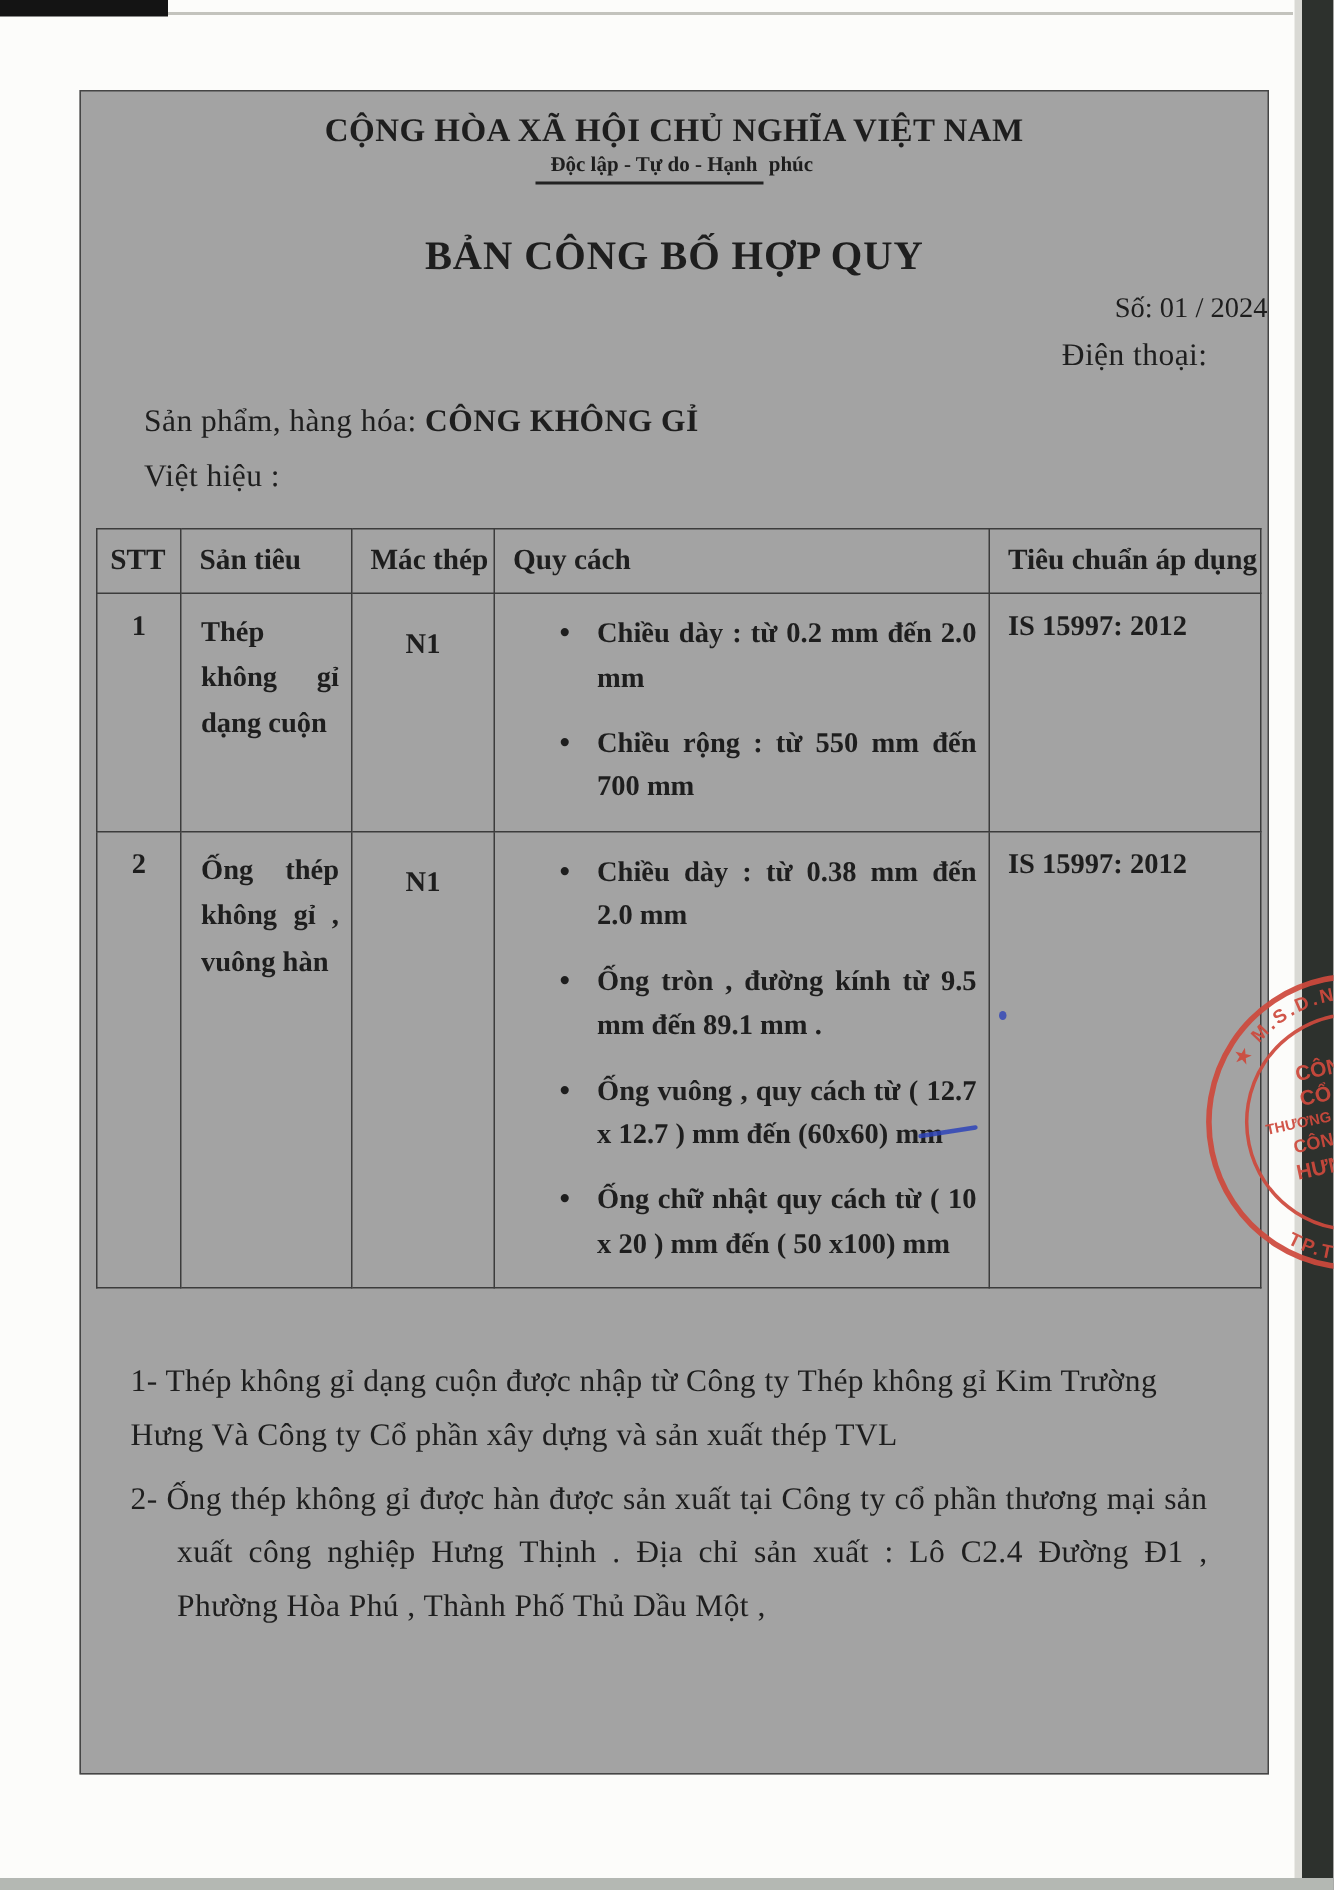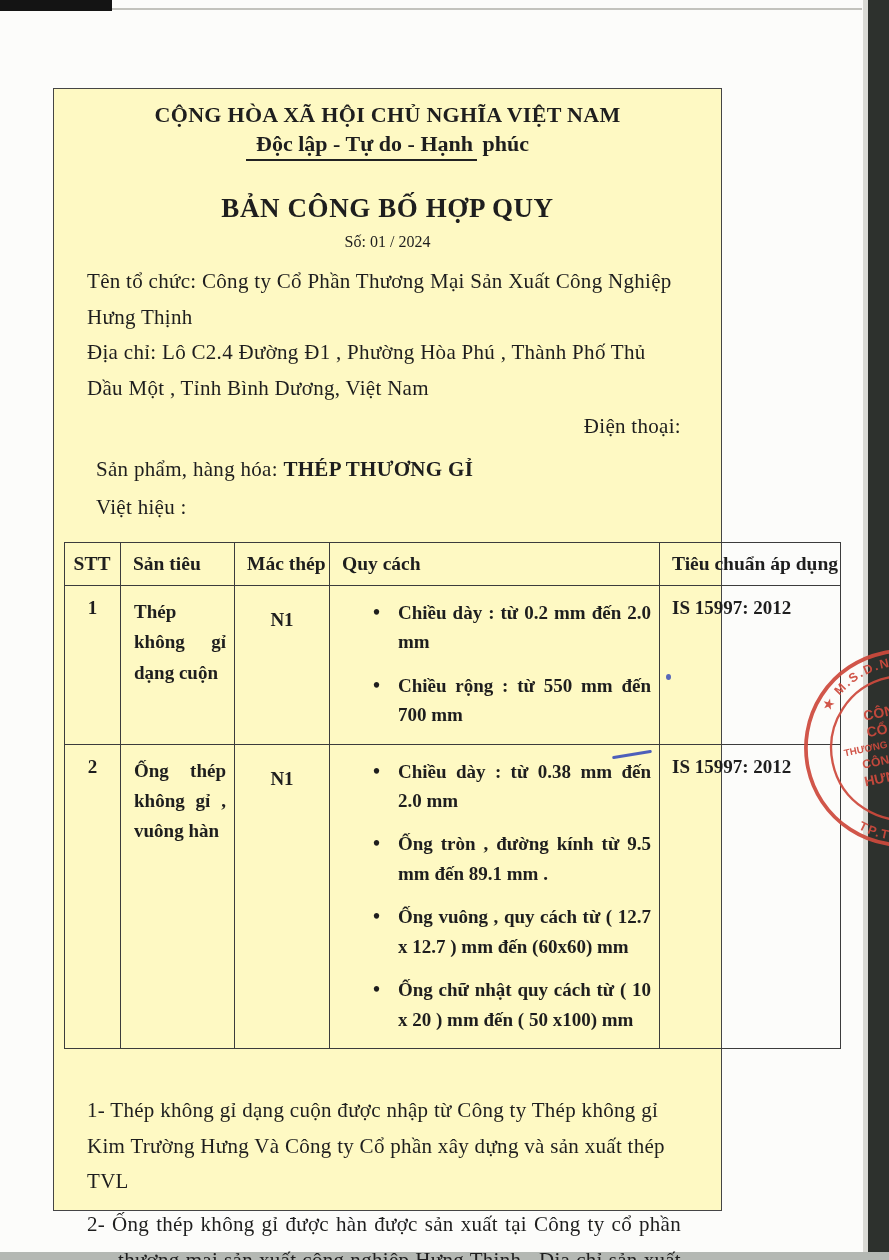--- a/index.html
+++ b/index.html
@@ -14,33 +14,32 @@
   
   .edge-top-left{position:absolute;left:0;top:0;width:112px;height:11px;background:#141414;}
   .edge-top-line{position:absolute;left:112px;top:8px;width:750px;height:2px;background:#c3c3bd;}
   .edge-right{position:absolute;right:0;top:0;width:21px;height:1260px;background:#2d312d;}
   .edge-right-soft{position:absolute;right:21px;top:0;width:5px;height:1260px;background:#d9d9d4;}
   .edge-bottom{position:absolute;left:0;bottom:0;width:889px;height:8px;background:#b4b8b3;}
 
   
   .frame{
     position:absolute;left:53px;top:60px;
-    width:669px;height:1123px;
+    width:793px;height:1123px;
     border:1.6px solid #454545;
     box-sizing:border-box;
-    background:#fef9c3;
-    margin-top:28px;
+    background:#a3a3a3;
   }
   .frame-inner{padding-top:13px;}
 
   .nat-line{ text-align:center;font-weight:bold;font-size:22px;letter-spacing:.3px;}
-  .motto-line{text-align:center;font-weight:bold;font-size:22px;margin-top:3px;}
+  .motto-line{text-align:center;font-weight:bold;font-size:14px;margin-top:3px;}
   .motto-u{display:inline-block;border-bottom:2.5px solid #222;padding:0 4px 2px 10px;}
   .doc-title{text-align:center;font-weight:bold;font-size:27px;margin-top:32px;letter-spacing:.6px;}
-  .doc-number{text-align:center;font-size:16px;margin-top:9px;}
+  .doc-number{text-align:right;font-size:19px;margin-top:9px;}
 
   .para{font-size:21px;line-height:1.7;letter-spacing:.3px;}
   .org-block{margin:13px 40px 0 33px;}
   .phone-line{margin:2px 40px 0 33px;text-align:right;}
   .product-block{margin:8px 30px 0 42px;}
   .product-block .bold{font-weight:bold;}
   .brand-line{margin:2px 30px 0 42px;}
   .table-intro{margin:6px 30px 0 42px;}
 
   
@@ -93,27 +92,23 @@
 
 <div class="frame">
   <div class="frame-inner">
 
     <div class="nat-line">CỘNG HÒA XÃ HỘI CHỦ NGHĨA VIỆT NAM</div>
     <div class="motto-line"><span class="motto-u">Độc lập - Tự do - Hạnh</span><span> phúc</span></div>
 
     <div class="doc-title">BẢN CÔNG BỐ HỢP QUY</div>
     <div class="doc-number">Số: 01 / 2024</div>
 
-    <div class="para org-block">
-      <div>Tên tổ chức: Công ty Cổ Phần Thương Mại Sản Xuất Công Nghiệp Hưng Thịnh</div>
-      <div>Địa chỉ: Lô C2.4 Đường Đ1 , Phường Hòa Phú , Thành Phố Thủ Dầu Một , Tỉnh Bình Dương, Việt Nam</div>
-    </div>
     <div class="para phone-line">Điện thoại:</div>
 
-    <div class="para product-block"><span>Sản phẩm, hàng hóa: </span><span class="bold">THÉP THƯƠNG GỈ</span></div>
+    <div class="para product-block"><span>Sản phẩm, hàng hóa: </span><span class="bold">CÔNG KHÔNG GỈ</span></div>
     <div class="para brand-line">Việt hiệu :</div>
 
     <table class="conf">
       <colgroup>
         <col class="c-stt">
           <col class="c-prod">
           <col class="c-grade">
           <col class="c-spec">
           <col class="c-std">
       </colgroup>

